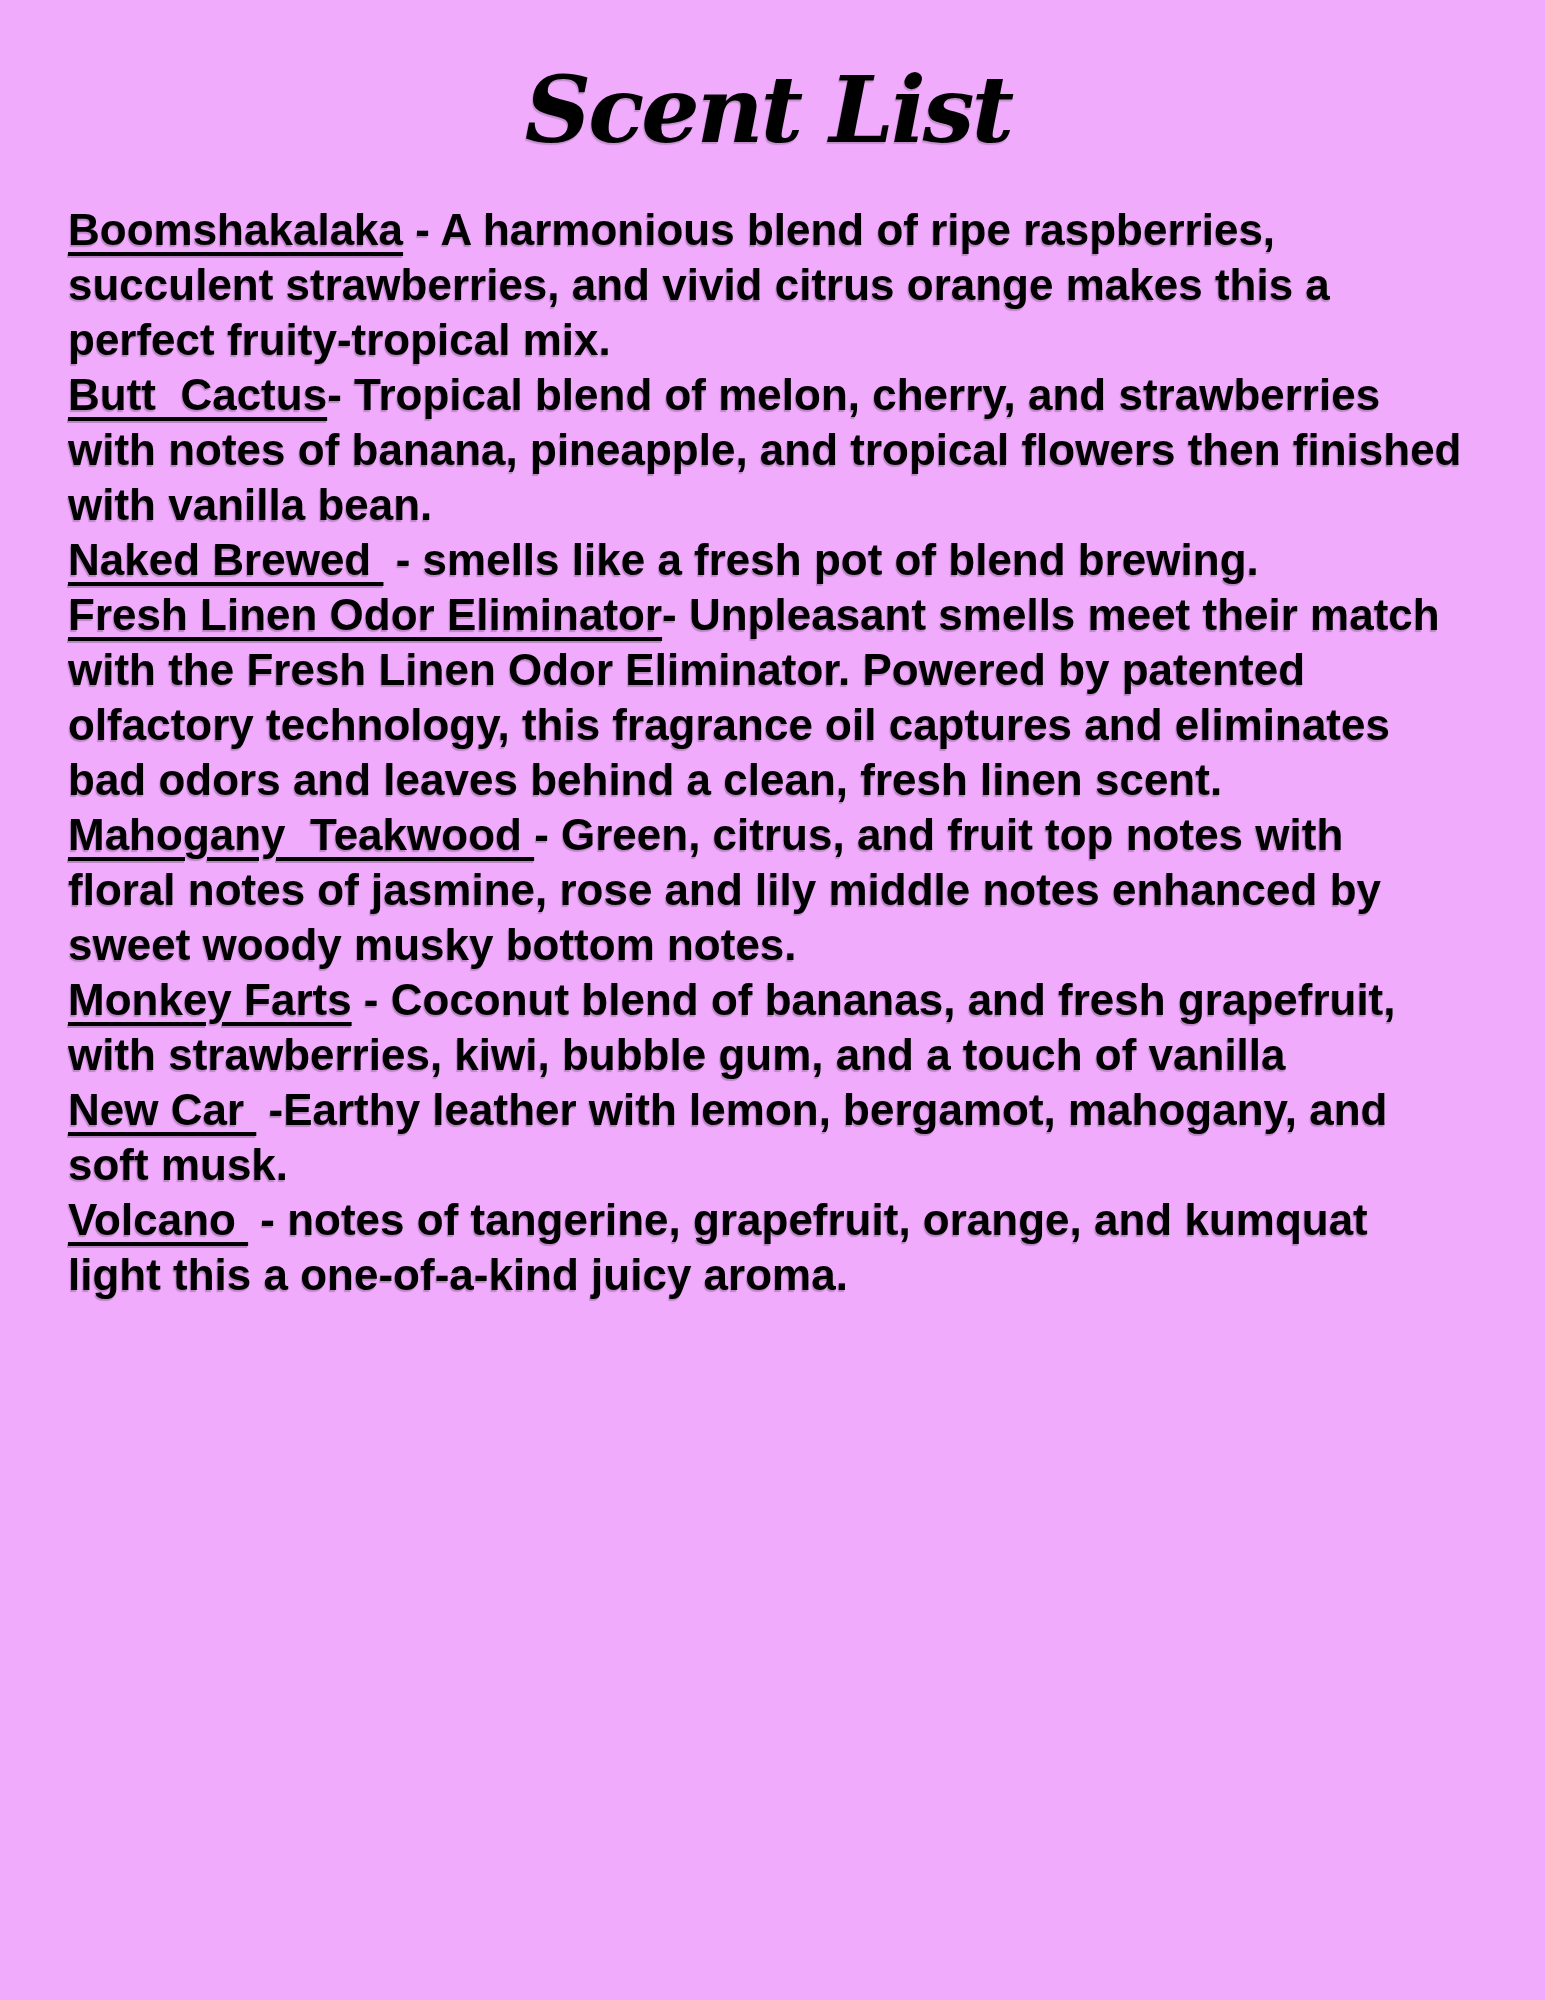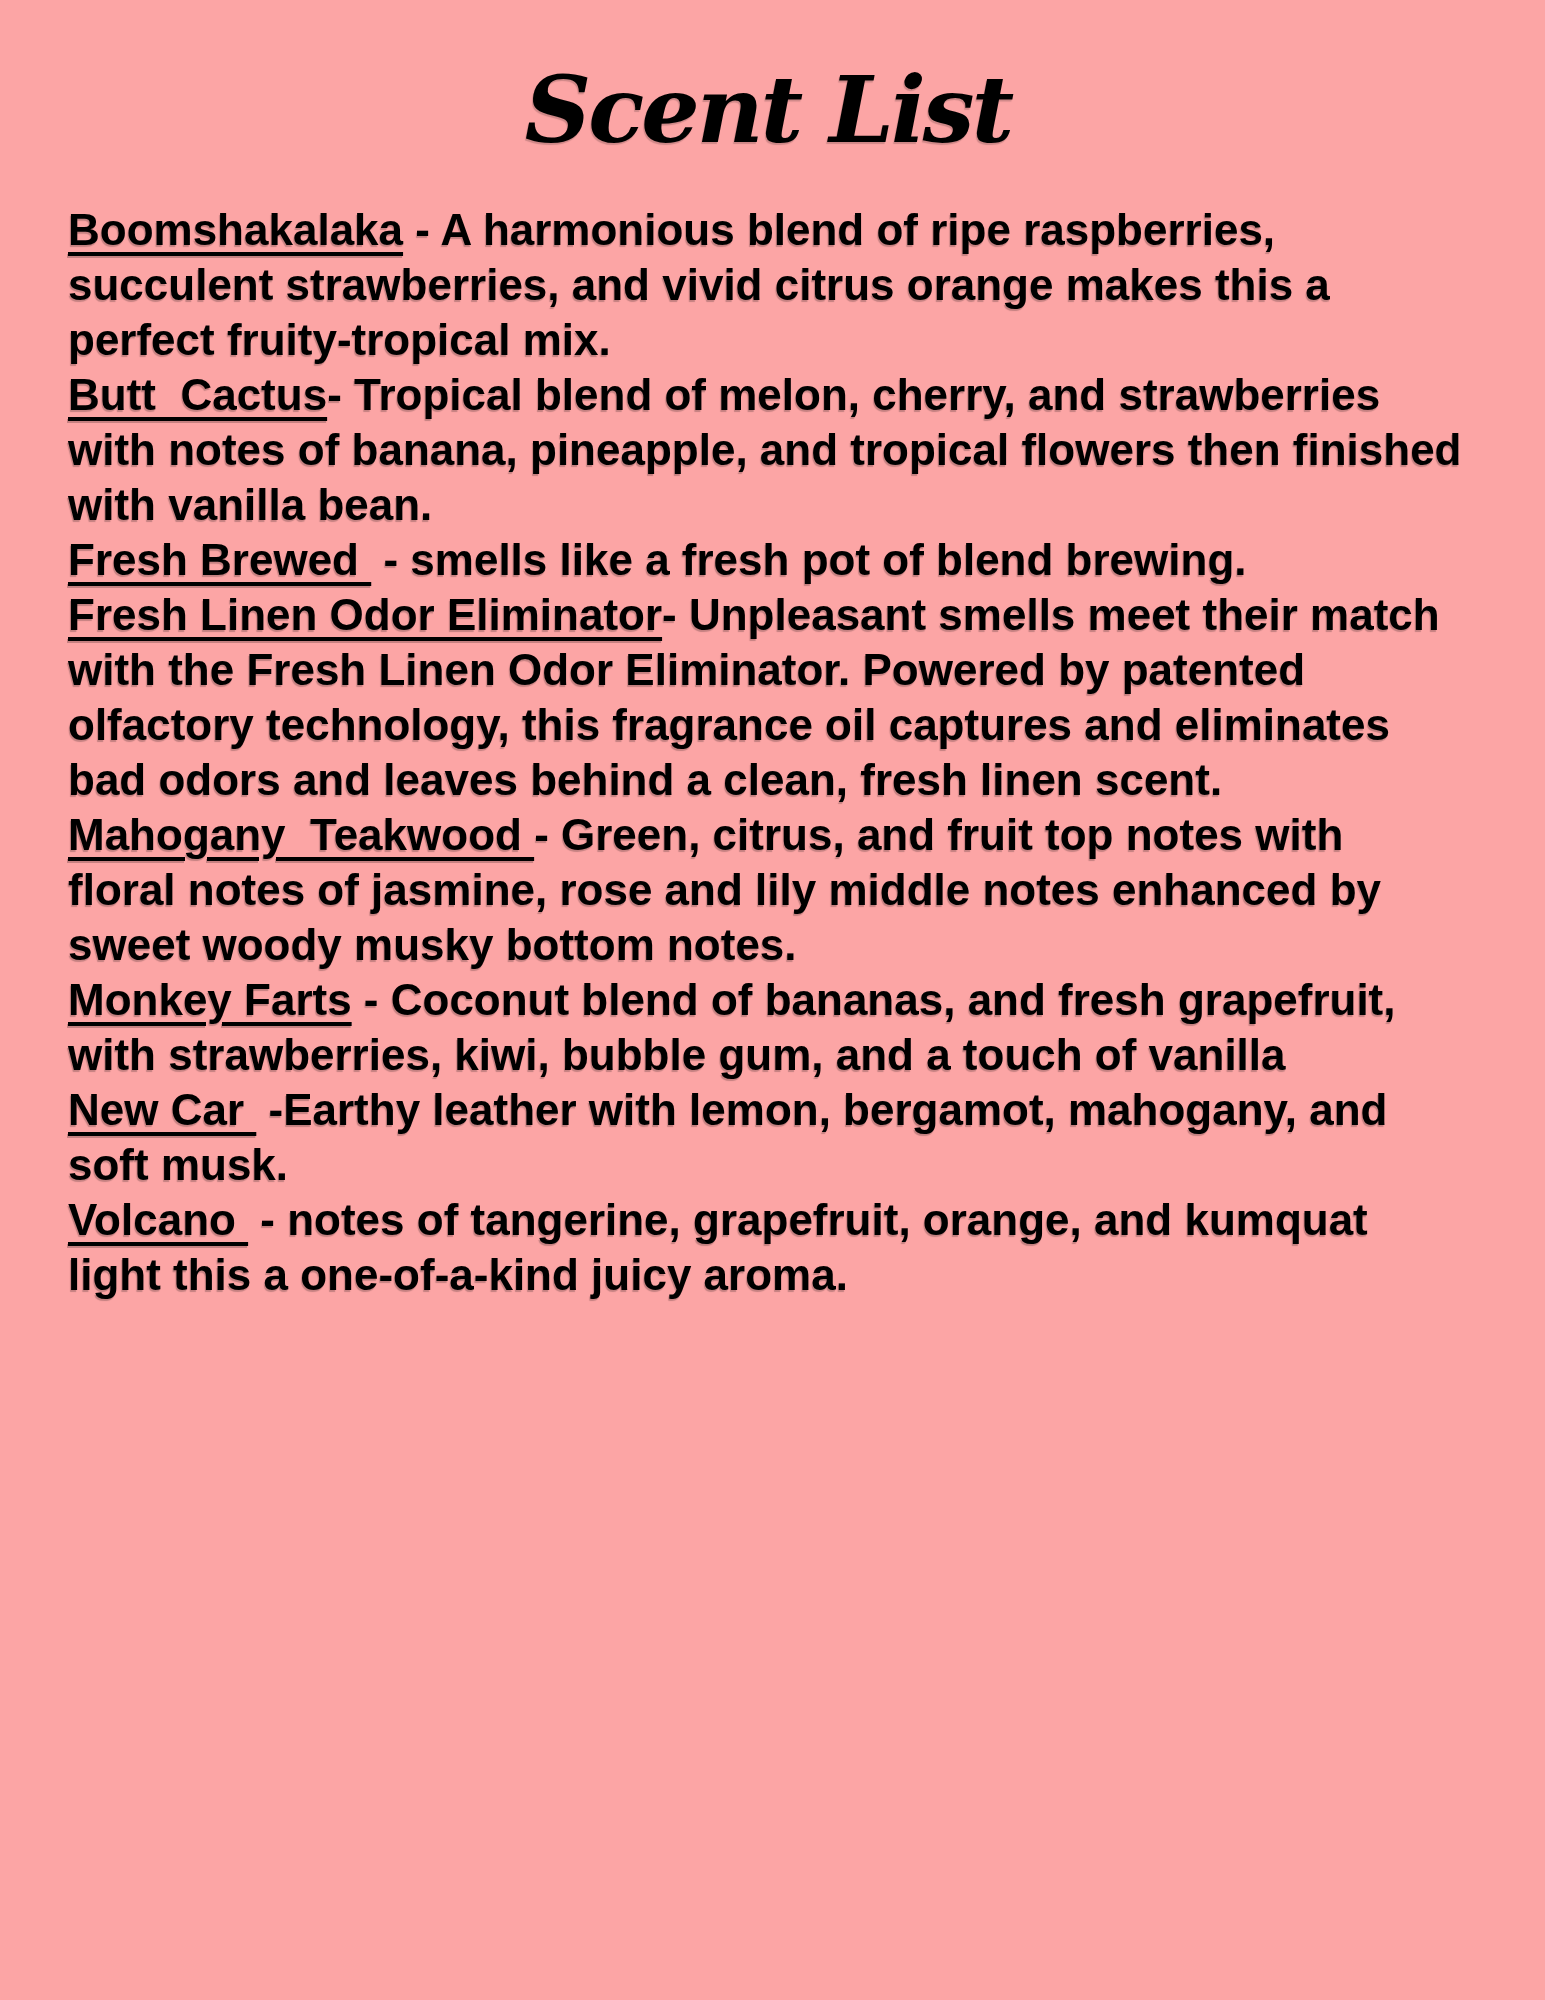--- a/index.html
+++ b/index.html
@@ -10,21 +10,21 @@
     width: 1545px;
     height: 2000px;
     background: #ffffff;
     overflow: hidden;
   }
   .page {
     box-sizing: border-box;
     width: 1545px;
     height: 2000px;
     padding: 50px 27px 16px 68px;
-    background: #fca5a5;
+    background: #f0abfc;
   }
   .doc-title {
     margin: 0;
     width: 1400px;
     text-align: center;
     font-family: "DejaVu Serif", serif;
     font-style: italic;
     font-weight: bold;
     font-size: 92px;
     line-height: 120px;
@@ -59,21 +59,21 @@
   <h1 class="doc-title">Scent List</h1>
 
   <section class="scent-list">
 
       <p class="scent-entry"><span class="scent-name">Boomshakalaka</span><span> - A harmonious blend of ripe raspberries,
 succulent strawberries, and vivid citrus orange makes this a
 perfect fruity-tropical mix.</span></p>
       <p class="scent-entry"><span class="scent-name">Butt  Cactus</span><span>- Tropical blend of melon, cherry, and strawberries
 with notes of banana, pineapple, and tropical flowers then finished
 with vanilla bean.</span></p>
-      <p class="scent-entry"><span class="scent-name">Fresh Brewed </span><span> - smells like a fresh pot of blend brewing.</span></p>
+      <p class="scent-entry"><span class="scent-name">Naked Brewed </span><span> - smells like a fresh pot of blend brewing.</span></p>
       <p class="scent-entry"><span class="scent-name">Fresh Linen Odor Eliminator</span><span>- Unpleasant smells meet their match
 with the Fresh Linen Odor Eliminator. Powered by patented
 olfactory technology, this fragrance oil captures and eliminates
 bad odors and leaves behind a clean, fresh linen scent.</span></p>
       <p class="scent-entry"><span class="scent-name">Mahogany  Teakwood </span><span>- Green, citrus, and fruit top notes with
 floral notes of jasmine, rose and lily middle notes enhanced by
 sweet woody musky bottom notes.</span></p>
       <p class="scent-entry"><span class="scent-name">Monkey Farts</span><span> - Coconut blend of bananas, and fresh grapefruit,
 with strawberries, kiwi, bubble gum, and a touch of vanilla</span></p>
       <p class="scent-entry"><span class="scent-name">New Car </span><span> -Earthy leather with lemon, bergamot, mahogany, and

